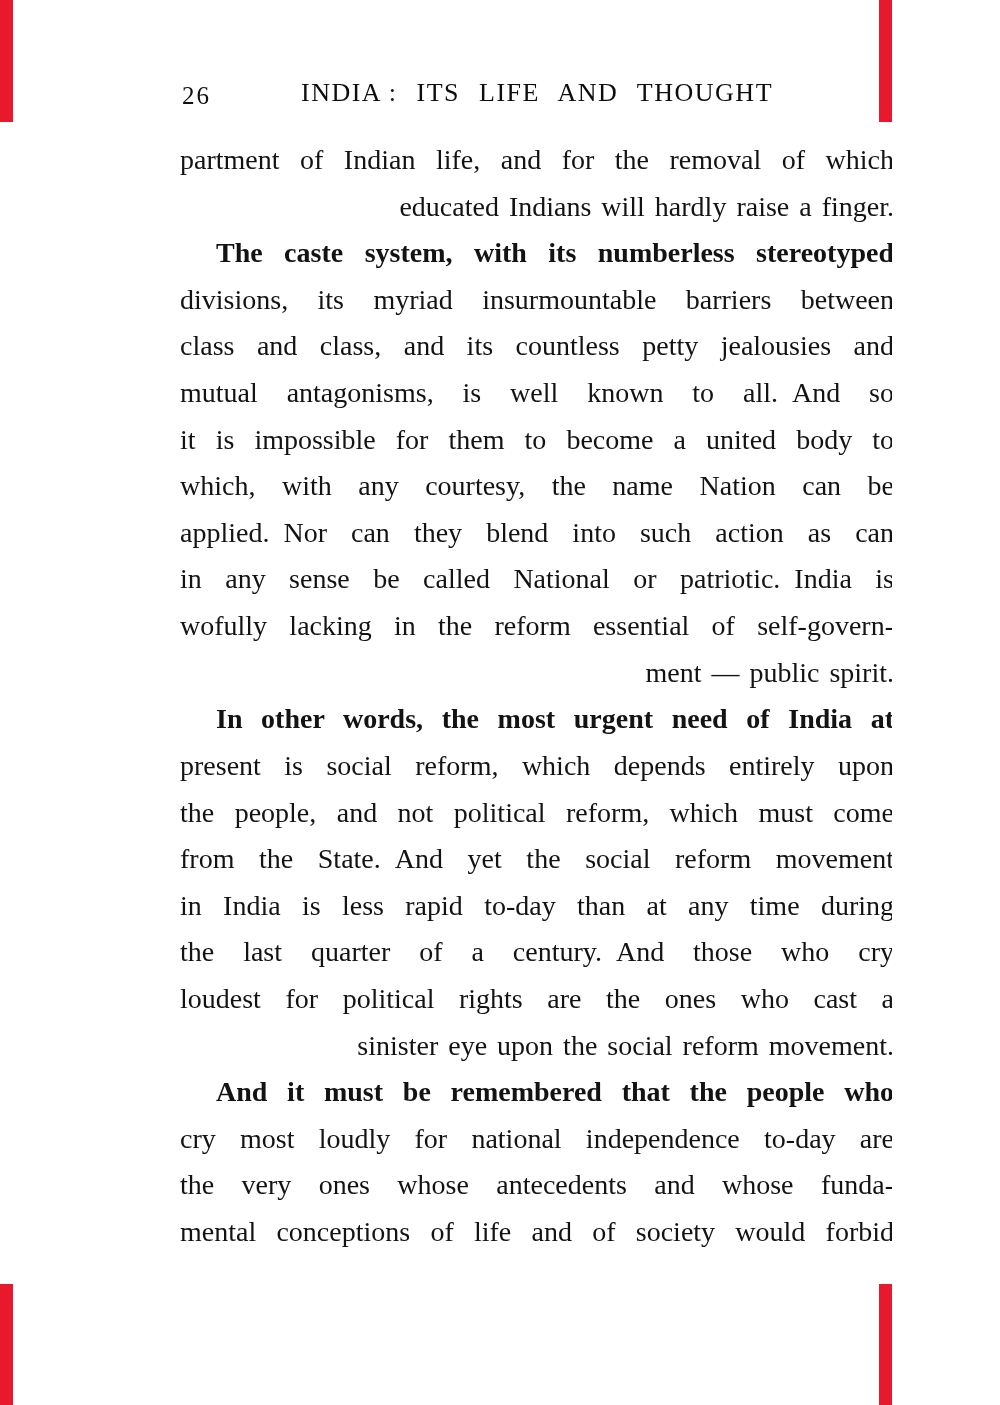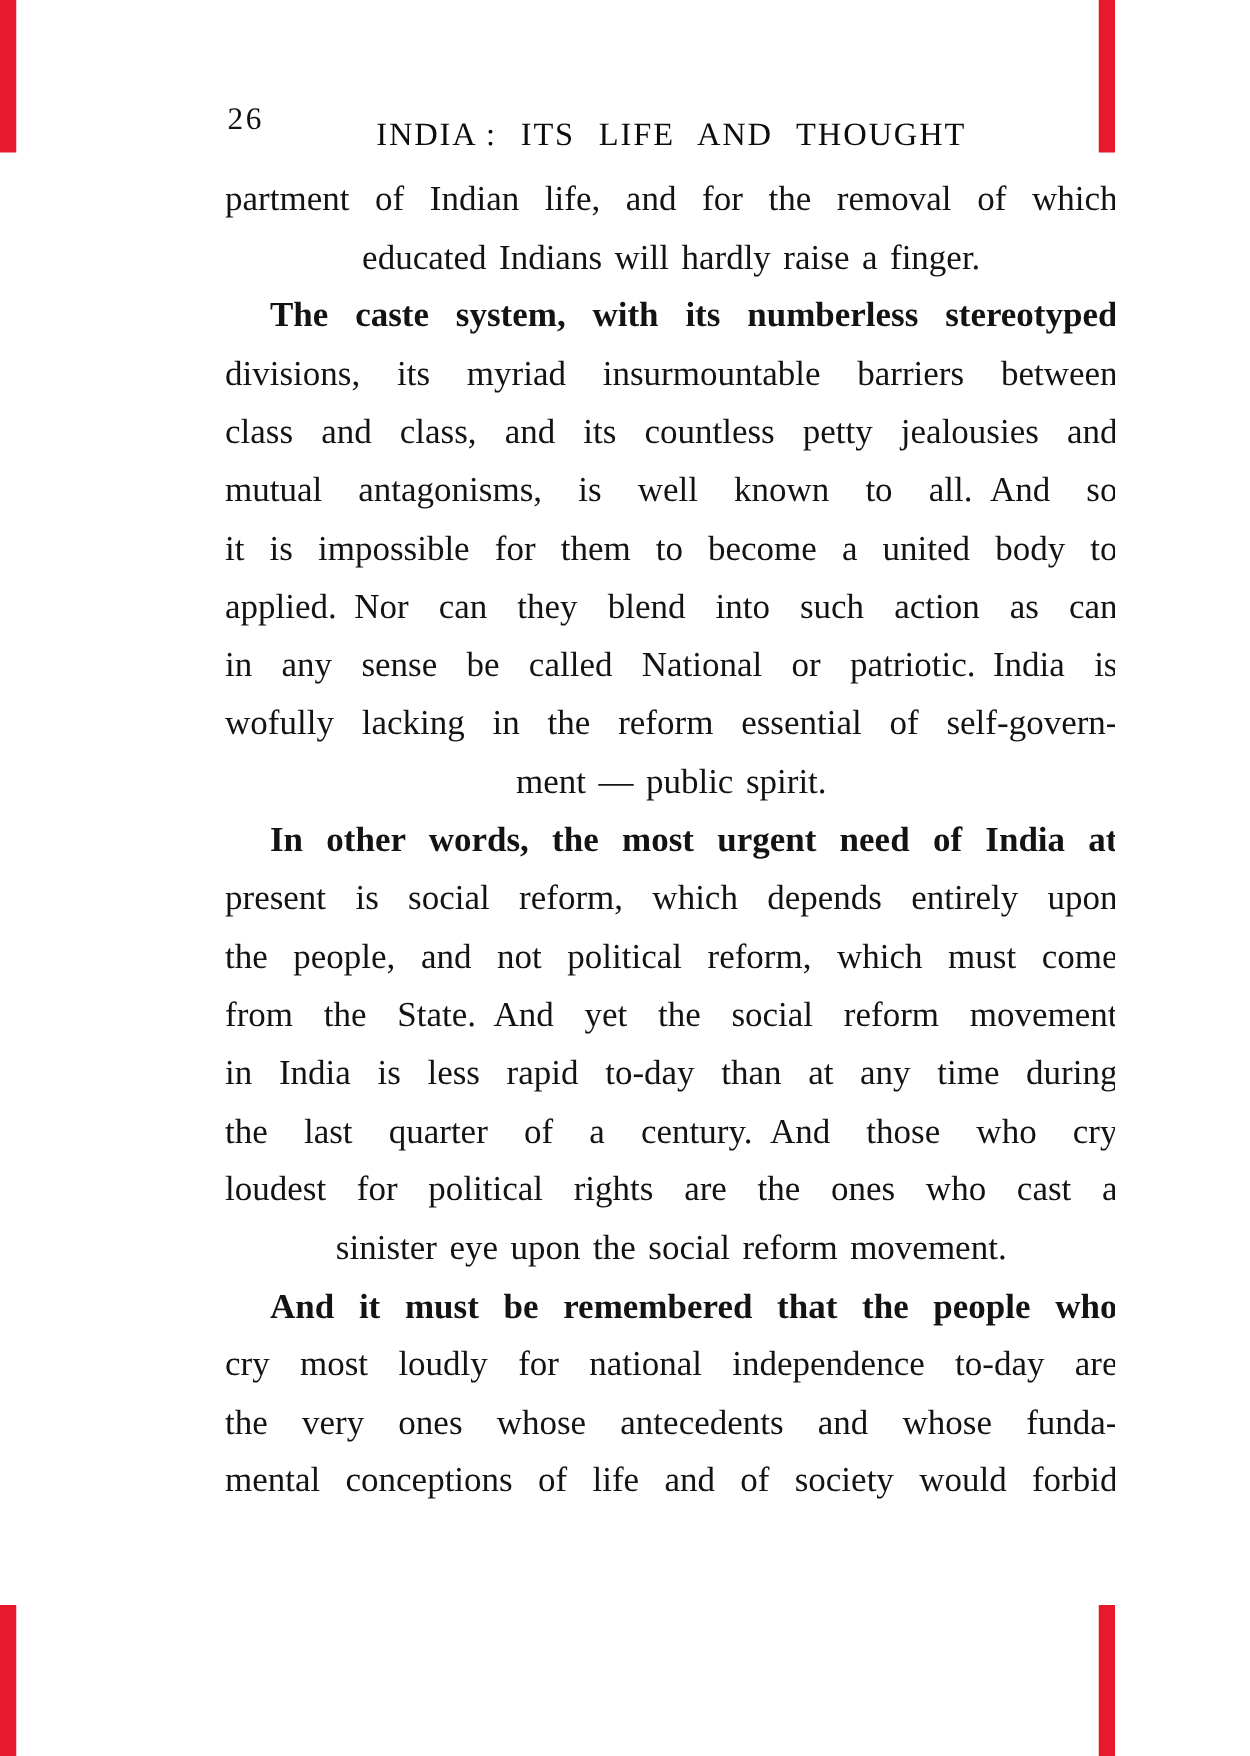--- a/index.html
+++ b/index.html
@@ -21,37 +21,37 @@
   
   .header{position:absolute;left:180px;top:78px;width:714px;height:40px;}
   .pagenum{
     position:absolute;left:2px;top:4px;
     font-size:25px;letter-spacing:2px;color:#101010;
   }
   .running-title{
     position:absolute;left:0;top:0;width:100%;
     text-align:center;
     font-size:26px;letter-spacing:1.5px;word-spacing:11px;
-    color:#0d0d0d;white-space:nowrap;margin-top:15px;
+    color:#0d0d0d;white-space:nowrap;
   }
 
   
   .body{position:absolute;left:180px;top:137px;width:714px;}
   .line{
     height:46.62px;line-height:46.62px;
     font-size:28px;color:#131313;
     word-spacing:3px;
     white-space:nowrap;
   }
   .line.justify{
     text-align:justify;
     text-align-last:justify;
     white-space:normal;
   }
-  .line.left{text-align:center;}
+  .line.left{text-align:right;}
   .line.indent{padding-left:36px;font-weight:bold;}
   .line.indent.justify{padding-left:36px;}
 
   
   .margin-stroke{position:absolute;left:898px;top:616px;}
   .ink-speck{position:absolute;left:948px;top:1056px;}
 </style>
 </head>
 <body>
 
@@ -68,20 +68,21 @@
   </div>
 
   <div class="body" id="body-lines">
       <div class="line justify">partment of Indian life, and for the removal of which</div>
       <div class="line left">educated Indians will hardly raise a finger.</div>
       <div class="line justify indent">The caste system, with its numberless stereotyped</div>
       <div class="line justify">divisions, its myriad insurmountable barriers between</div>
       <div class="line justify">class and class, and its countless petty jealousies and</div>
       <div class="line justify">mutual antagonisms, is well known to all. And so</div>
       <div class="line justify">it is impossible for them to become a united body to</div>
+      <div class="line justify">which, with any courtesy, the name Nation can be</div>
       <div class="line justify">applied. Nor can they blend into such action as can</div>
       <div class="line justify">in any sense be called National or patriotic. India is</div>
       <div class="line justify">wofully lacking in the reform essential of self-govern-</div>
       <div class="line left">ment — public spirit.</div>
       <div class="line justify indent">In other words, the most urgent need of India at</div>
       <div class="line justify">present is social reform, which depends entirely upon</div>
       <div class="line justify">the people, and not political reform, which must come</div>
       <div class="line justify">from the State. And yet the social reform movement</div>
       <div class="line justify">in India is less rapid to-day than at any time during</div>
       <div class="line justify">the last quarter of a century. And those who cry</div>

